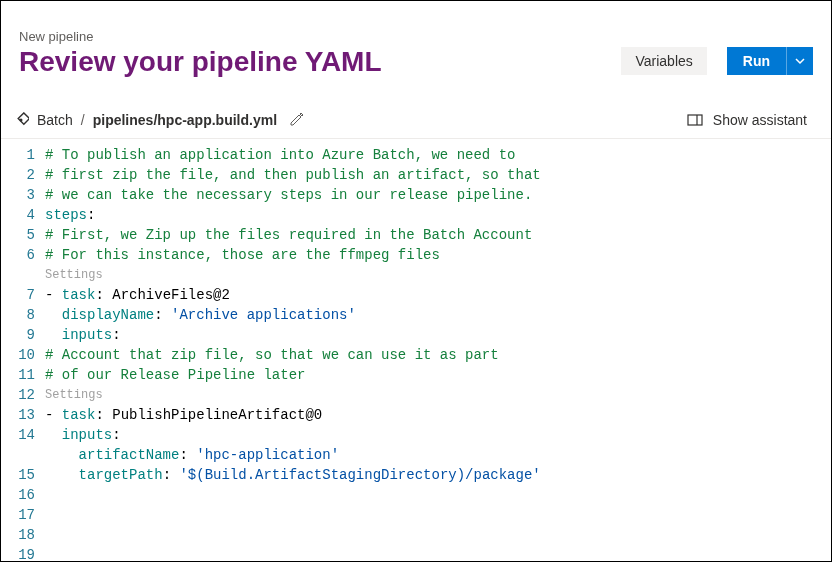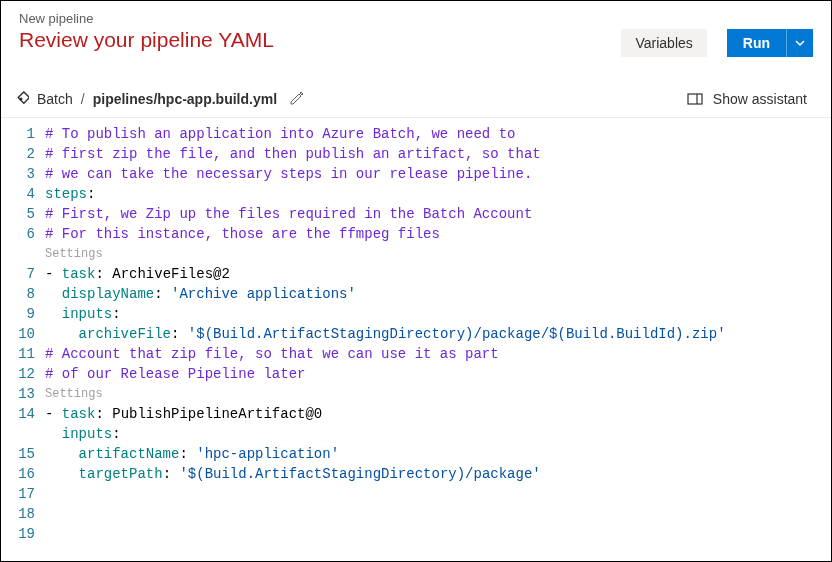--- a/index.html
+++ b/index.html
@@ -5,35 +5,35 @@
   * { box-sizing: border-box; margin: 0; padding: 0; }
   body {
     font-family: "Segoe UI", -apple-system, BlinkMacSystemFont, sans-serif;
     background: #fff;
     width: 832px;
     height: 562px;
     border: 1px solid #000;
     overflow: hidden;
   }
   .header {
-    padding: 10px 18px 6px 18px;
+    padding: 28px 18px 6px 18px;
     display: flex;
     align-items: flex-start;
     justify-content: space-between;
   }
   .header-left { flex: 1; }
   .crumb {
     font-size: 13px;
     color: #605e5c;
     margin-bottom: 2px;
   }
   .title {
-    font-size: 21px;
-    font-weight: 400;
-    color: #b91c1c;
+    font-size: 28px;
+    font-weight: 700;
+    color: #701a75;
   }
   .header-right {
     display: flex;
     gap: 20px;
     margin-top: 18px;
     align-items: stretch;
   }
   .btn-secondary {
     background: #f3f2f1;
     border: none;
@@ -99,21 +99,21 @@
     flex: 1;
   }
   .code-line { height: 20px; white-space: pre; }
   .code-hint {
     height: 20px;
     color: #a0a0a0;
     font-size: 12px;
     padding-left: 0;
     white-space: pre;
   }
-  .c { color: #6d28d9; }      
+  .c { color: #15803d; }      
   .k { color: #008080; }      
   .s { color: #0451a5; }      
   .kw { color: #0000ff; }     
   .p { color: #000; }         
 </style>
 </head>
 <body>
 
 <div class="header">
   <div class="header-left">
@@ -187,21 +187,20 @@
       <div class="code-line"><span class="c"># To publish an application into Azure Batch, we need to</span></div>
       <div class="code-line"><span class="c"># first zip the file, and then publish an artifact, so that</span></div>
       <div class="code-line"><span class="c"># we can take the necessary steps in our release pipeline.</span></div>
       <div class="code-line"><span class="k">steps</span><span class="p">:</span></div>
       <div class="code-line"><span class="c"># First, we Zip up the files required in the Batch Account</span></div>
       <div class="code-line"><span class="c"># For this instance, those are the ffmpeg files</span></div>
       <div class="code-hint">Settings</div>
       <div class="code-line"><span class="p">- </span><span class="k">task</span><span class="p">: </span><span class="p">ArchiveFiles@2</span></div>
       <div class="code-line">  <span class="k">displayName</span><span class="p">: </span><span class="s">'Archive applications'</span></div>
       <div class="code-line">  <span class="k">inputs</span><span class="p">:</span></div>
-      <div class="code-line">    <span class="k">archiveFile</span><span class="p">: </span><span class="s">'$(Build.ArtifactStagingDirectory)/package/$(Build.BuildId).zip'</span></div>
       <div class="code-line"><span class="c"># Account that zip file, so that we can use it as part</span></div>
       <div class="code-line"><span class="c"># of our Release Pipeline later</span></div>
       <div class="code-hint">Settings</div>
       <div class="code-line"><span class="p">- </span><span class="k">task</span><span class="p">: </span><span class="p">PublishPipelineArtifact@0</span></div>
       <div class="code-line">  <span class="k">inputs</span><span class="p">:</span></div>
       <div class="code-line">    <span class="k">artifactName</span><span class="p">: </span><span class="s">'hpc-application'</span></div>
       <div class="code-line">    <span class="k">targetPath</span><span class="p">: </span><span class="s">'$(Build.ArtifactStagingDirectory)/package'</span></div>
       <div class="code-line"></div>
     </div>
 </div>

